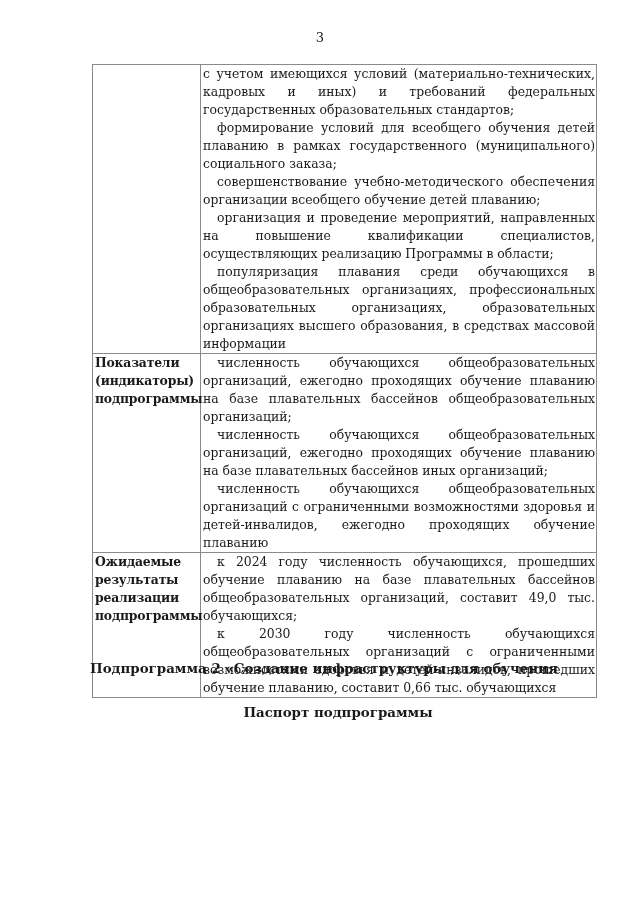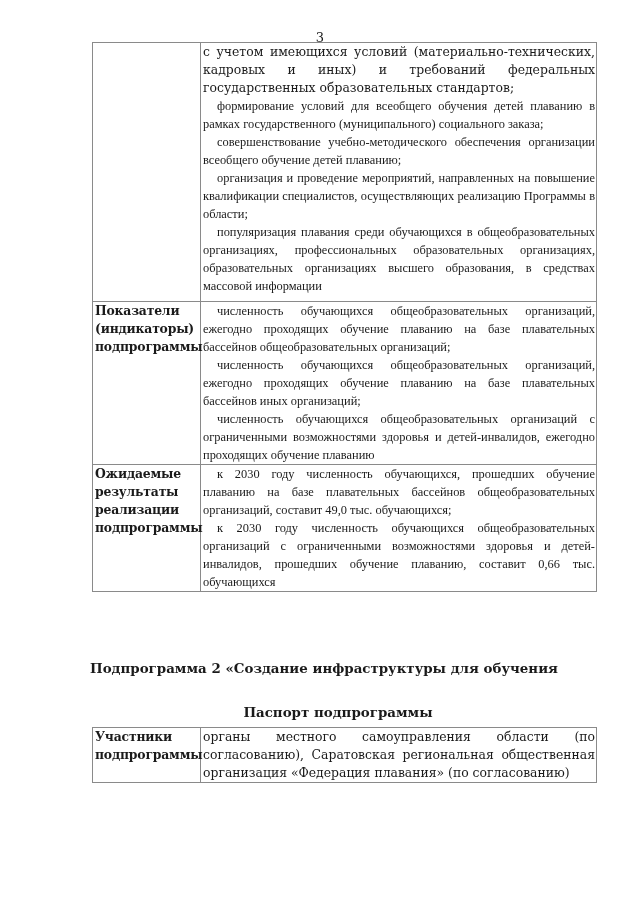--- a/index.html
+++ b/index.html
@@ -17,22 +17,22 @@
     border-collapse: collapse; table-layout: fixed;
     font-size: 12.4px; line-height: 18px;
   }
   table.passport td {
     border: 1.2px solid #8a8a8a; vertical-align: top;
     padding: 0 1px 0 2px;
   }
   table.passport col.c1 { width: 108px; }
   td.label-cell { font-weight: bold; letter-spacing: -0.2px; }
   .para { text-align: justify; text-align-last: left; }
-  .indent { text-indent: 14px; font-family: Liberation Serif, serif; }
-  #t1 { top: 42px; border-radius: 20px; }
+  .indent { text-indent: 14px; }
+  #t1 { top: 64px; border-radius: 20px; }
   #t2 { top: 727px; }
   .r-goals td { height: 258px; }
   .r-indic td { height: 156px; }
   .r-stages td { height: 53px; }
   .r-results td { height: 119px; }
   .r-resp td { height: 53px; }
   .r-part td { height: 50px; }
   .heading {
     position: absolute; left: 4px; width: 640px; text-align: center;
     font-weight: bold; font-size: 13.4px; line-height: 19px;
@@ -65,39 +65,33 @@
     <td class="label-cell">Показатели (индикаторы) подпрограммы</td>
     <td>
       <div class="para indent">численность обучающихся общеобразовательных организаций, ежегодно проходящих обучение плаванию на базе плавательных бассейнов общеобразовательных организаций;</div>
       <div class="para indent">численность обучающихся общеобразовательных организаций, ежегодно проходящих обучение плаванию на базе плавательных бассейнов иных организаций;</div>
       <div class="para indent">численность обучающихся общеобразовательных организаций с ограниченными возможностями здоровья и детей-инвалидов, ежегодно проходящих обучение плаванию</div>
     </td>
   </tr>
   <tr class="r-results">
     <td class="label-cell">Ожидаемые результаты реализации подпрограммы</td>
     <td>
-      <div class="para indent">к 2030 году численность обучающихся, прошедших обучение плаванию на базе плавательных бассейнов общеобразовательных организаций, составит 49,0 тыс. обучающихся;</div>
+      <div class="para indent">к 2024 году численность обучающихся, прошедших обучение плаванию на базе плавательных бассейнов общеобразовательных организаций, составит 49,0 тыс. обучающихся;</div>
       <div class="para indent">к 2030 году численность обучающихся общеобразовательных организаций с ограниченными возможностями здоровья и детей-инвалидов, прошедших обучение плаванию, составит 0,66 тыс. обучающихся</div>
     </td>
   </tr>
 </tbody>
   </table>
 
 <div class="heading" id="sub2">
   <div>Подпрограмма 2 «Создание инфраструктуры для обучения</div>
 </div>
 
 <div class="heading" id="pass2">Паспорт подпрограммы</div>
 
 <table class="passport" id="t2">
   <colgroup>
       <col class="c1">
       <col>
     </colgroup>
   <tbody>
-  <tr class="r-part">
-    <td class="label-cell">Участники подпрограммы</td>
-    <td>
-      <div class="para">органы местного самоуправления области (по согласованию), Саратовская региональная общественная организация «Федерация плавания» (по согласованию)</div>
-    </td>
-  </tr>
 </tbody>
   </table>
 
 </body></html>

